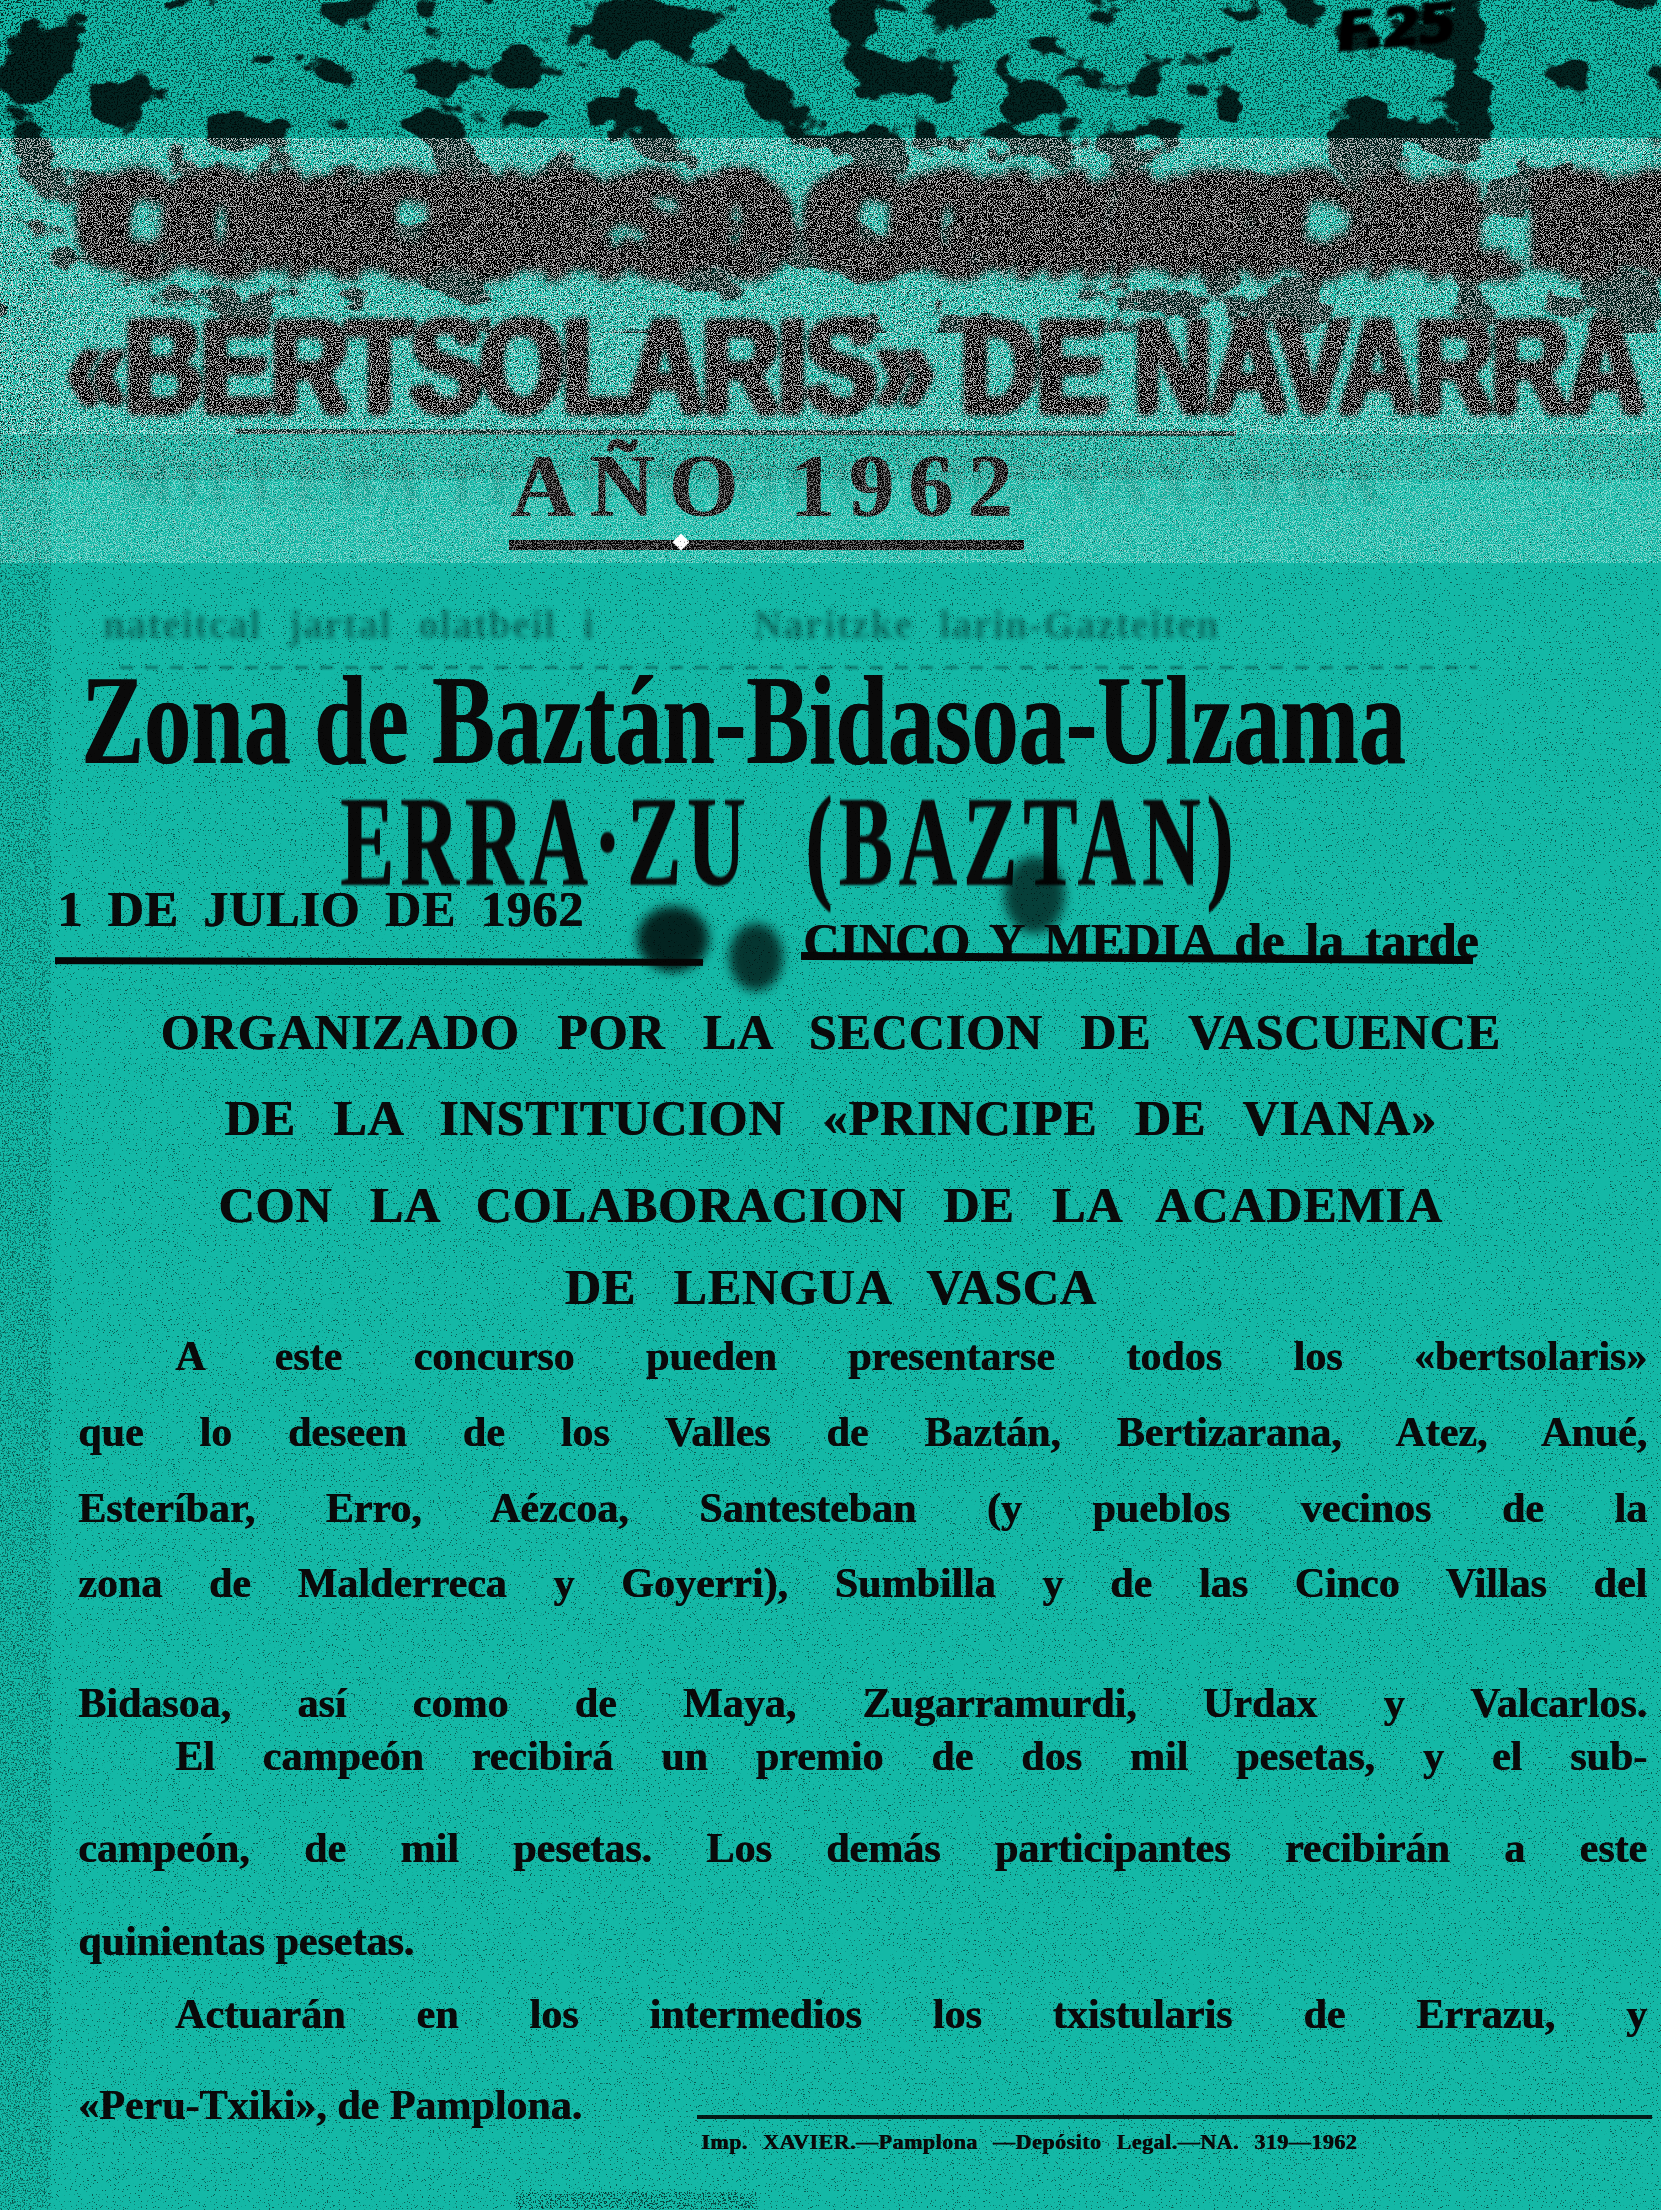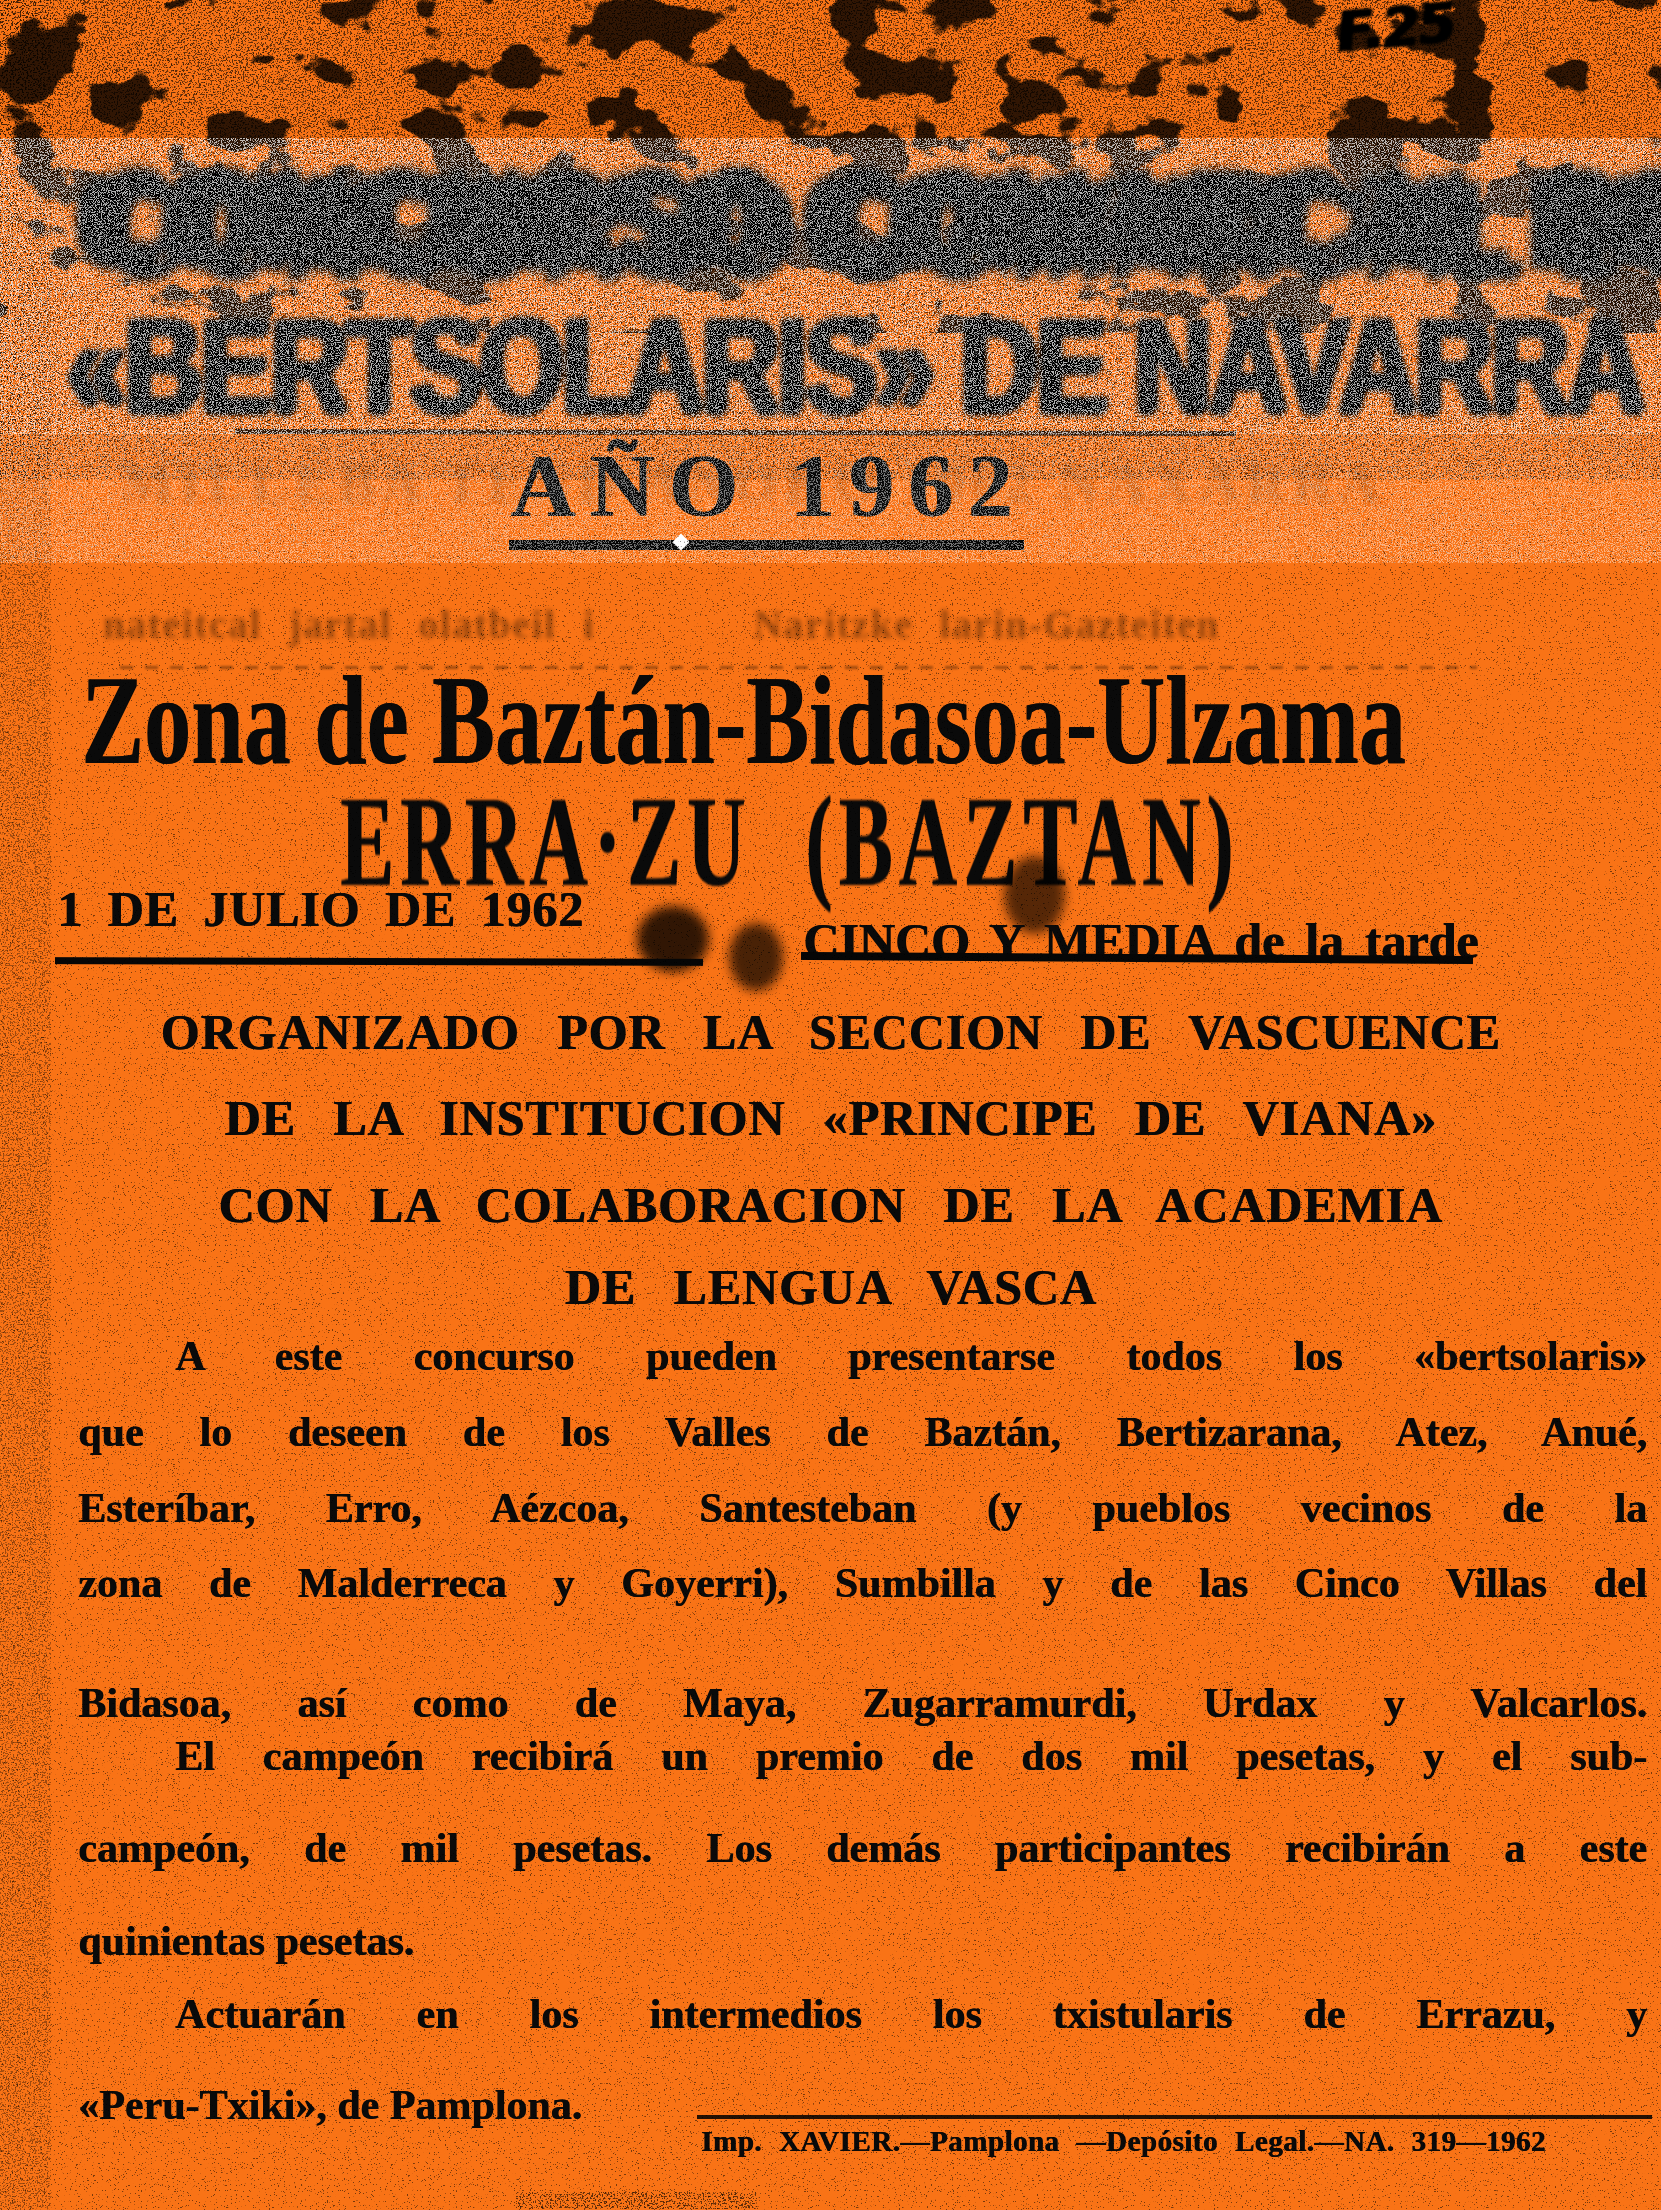--- a/index.html
+++ b/index.html
@@ -1,18 +1,18 @@
 <!DOCTYPE html>
 <html style="font-size:14.8px"><head>
 <meta charset="utf-8">
 <style>
   html,body{margin:0;padding:0;background:#777;}
   .page{
     position:relative;width:1661px;height:2210px;margin:0 auto;
-    background:#f97316;overflow:hidden;color:#0a0a0a;
+    background:#14b8a6;overflow:hidden;color:#0a0a0a;
     font-family:"Liberation Serif", serif;
   }
   .abs{position:absolute;}
   .line{position:absolute;white-space:nowrap;line-height:1;}
   
   .mast1{
     left:85px;top:155px;font-family:"Liberation Sans",sans-serif;font-weight:bold;
     font-size:114px;letter-spacing:1.8px;transform:scale(1.02,1.22);transform-origin:left top;
     color:#000;filter:blur(3.7px);
     text-shadow:24px 2.8px 0 #000,-14.8px -1.8px 0 #000,8.3px -6.5px 0 #000,16.6px 7.4px 0 #000;
@@ -60,21 +60,21 @@
     letter-spacing:0.9px;word-spacing:24px;filter:blur(0.5px);text-shadow:0.9px 0 0 #0a0a0a;line-height:65px;
   }
   .body-line{
     position:absolute;left:78px;width:1569px;font-size:42px;font-weight:bold;line-height:65px;
     text-align:justify;text-align-last:justify;filter:blur(0.4px);text-shadow:0.7px 0 0 #0a0a0a;
   }
   .indent{left:175px;width:1472px;}
   .lastline{text-align:left;text-align-last:left;}
   .footer-rule{left:697px;top:2115px;width:955px;height:3.7px;background:#000;opacity:.85;}
   .footer{
-    left:701px;top:2123px;font-size:29px;font-weight:bold;letter-spacing:0.5px;word-spacing:9.2px;
+    left:701px;top:2123px;font-size:22px;font-weight:bold;letter-spacing:0.5px;word-spacing:9.2px;
     filter:blur(0.5px);text-shadow:0.7px 0 0 #0a0a0a;line-height:37px;
   }
   .handmark{
     left:1336px;top:0px;font-family:"DejaVu Sans",sans-serif;font-weight:bold;font-size:54px;
     transform:rotate(-5deg) skewX(-10deg);letter-spacing:-1.8px;color:#000;
     filter:blur(1.1px);text-shadow:2.3px 1.4px 0 #000,-0.9px 0.9px 0 #000;
   }
   .noise-svg{position:absolute;left:0;top:0;pointer-events:none;}
 </style>
 </head>

